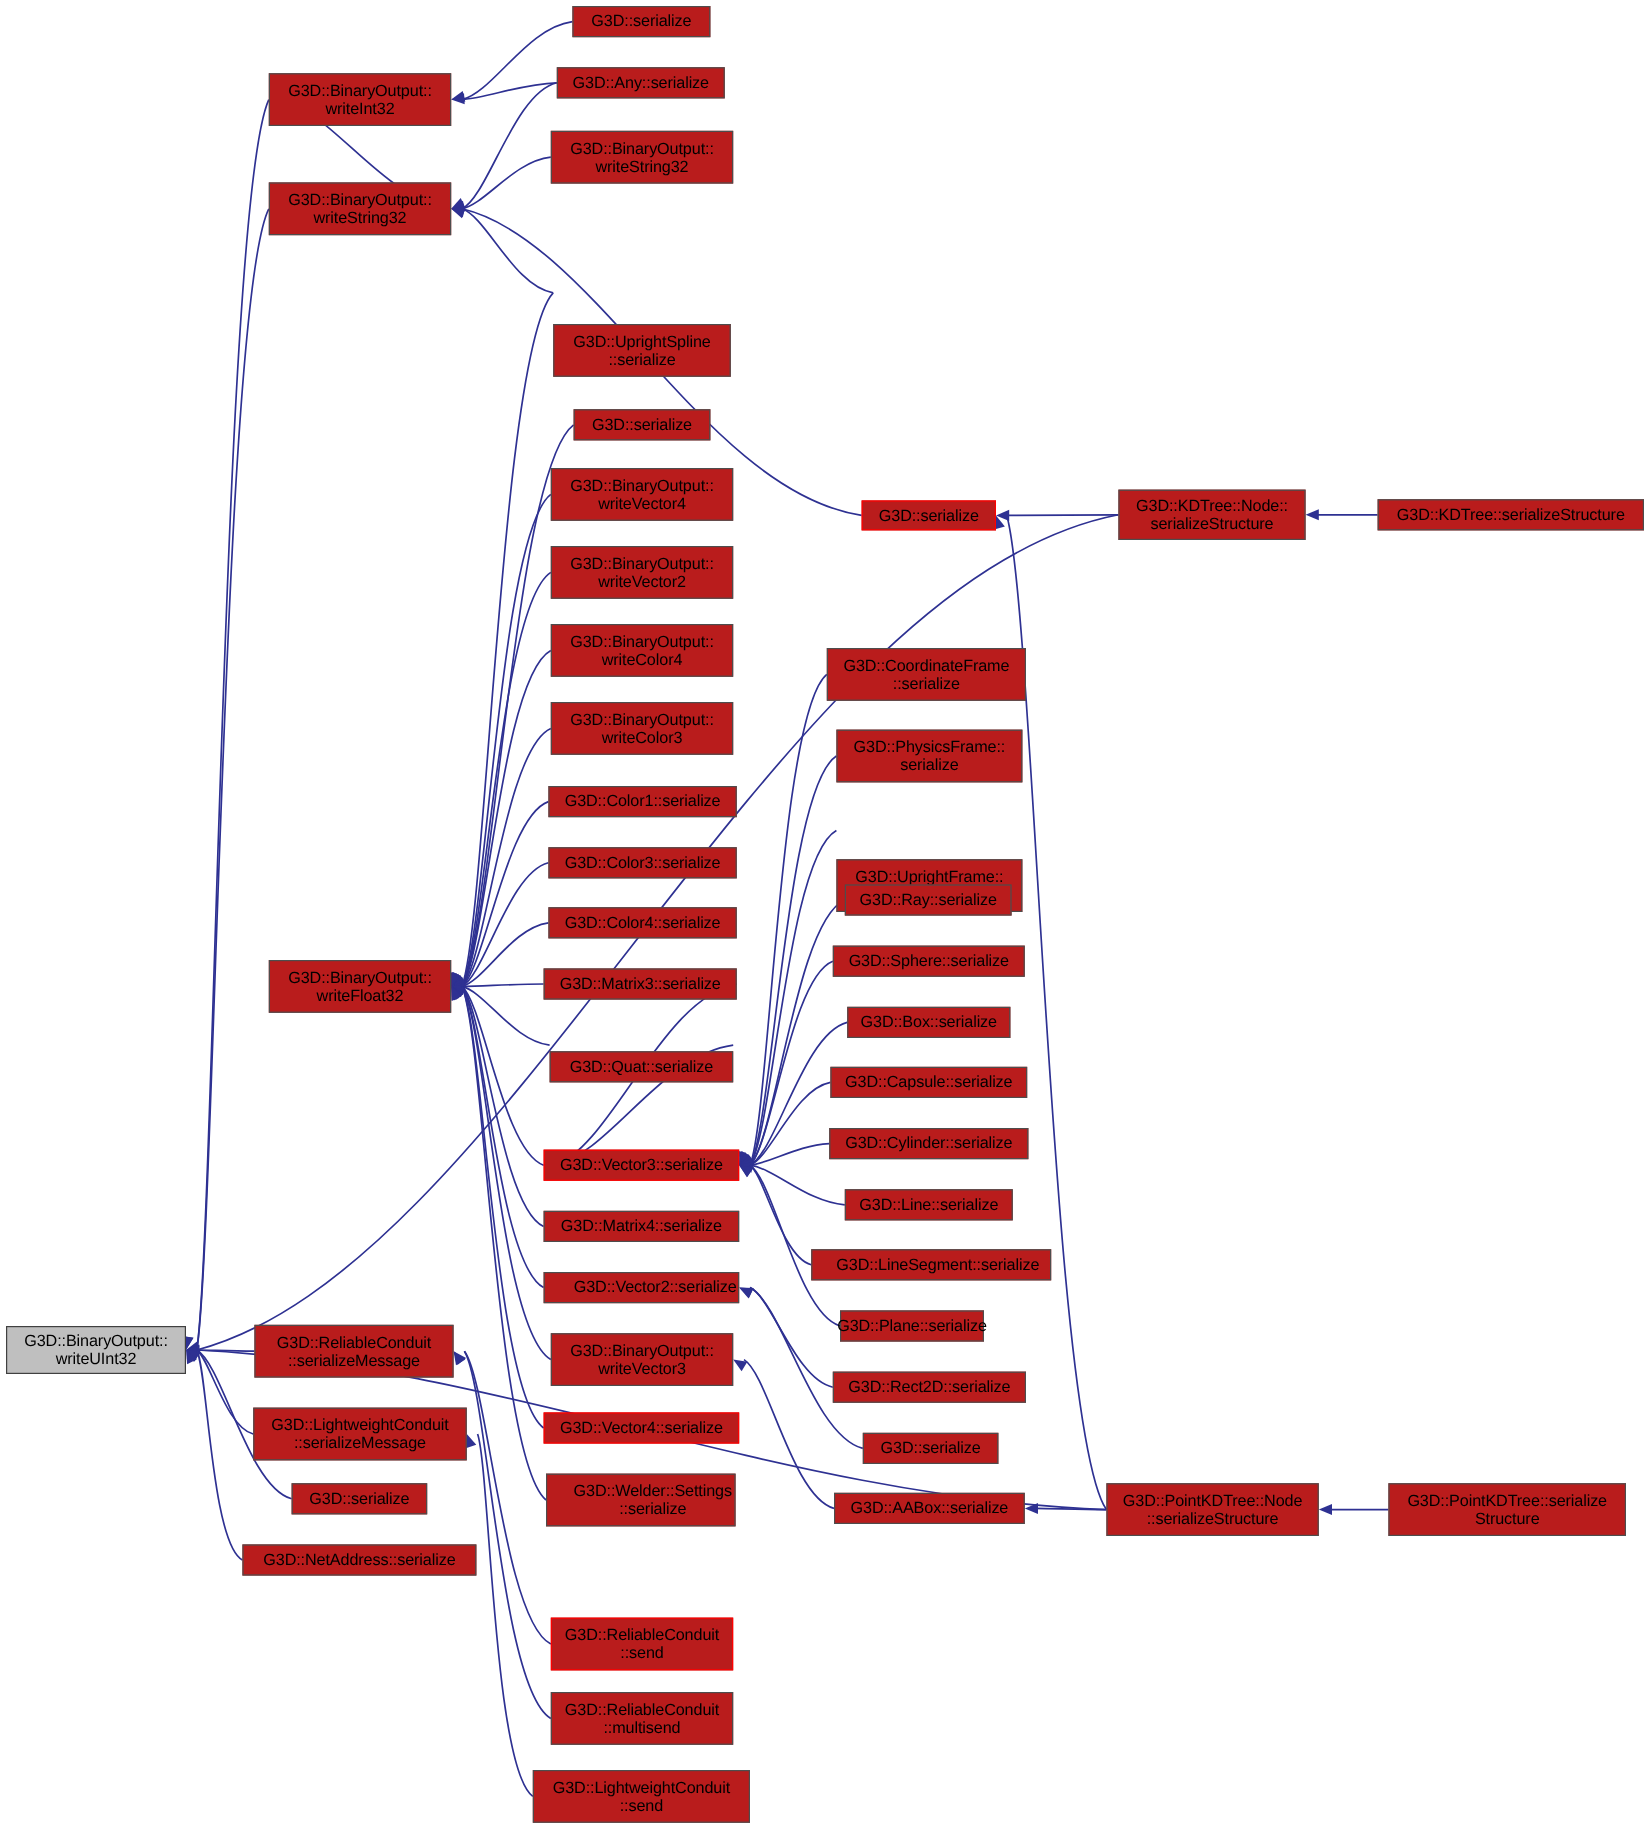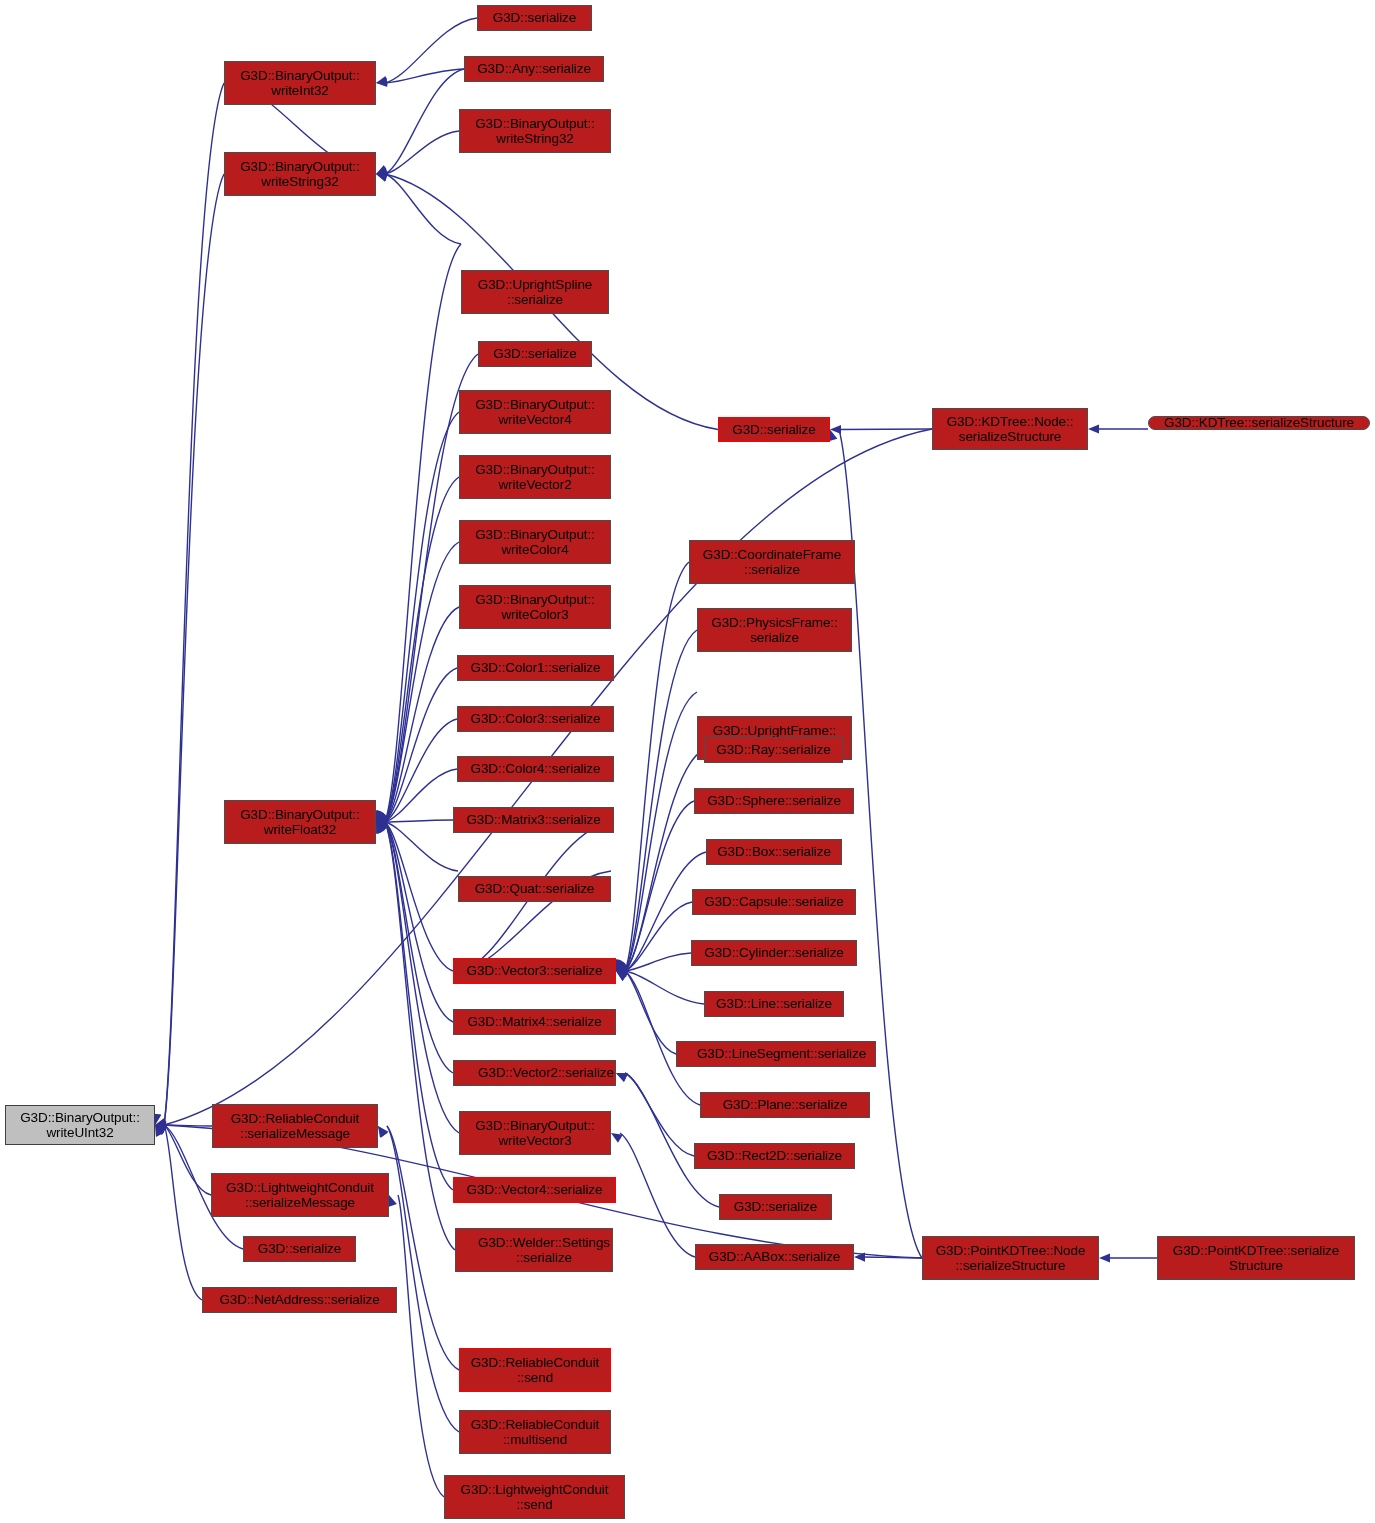--- a/index.html
+++ b/index.html
@@ -211,21 +211,21 @@
 serialize</div>
       <div class="node-box" style="left: 697px; top: 670px; width: 155px; height: 44px; margin-top: 46px;">G3D::UprightFrame::
 serialize</div>
       <div class="node-box" style="left: 704px; top: 737px; width: 139px; height: 26px;">G3D::Ray::serialize</div>
       <div class="node-box" style="left: 694px; top: 788px; width: 160px; height: 26px;">G3D::Sphere::serialize</div>
       <div class="node-box" style="left: 706px; top: 839px; width: 136px; height: 26px;">G3D::Box::serialize</div>
       <div class="node-box" style="left: 692px; top: 889px; width: 164px; height: 26px;">G3D::Capsule::serialize</div>
       <div class="node-box" style="left: 691px; top: 940px; width: 166px; height: 26px;">G3D::Cylinder::serialize</div>
       <div class="node-box" style="left: 704px; top: 991px; width: 140px; height: 26px;">G3D::Line::serialize</div>
       <div class="node-box" style="left: 676px; top: 1041px; width: 200px; height: 26px; padding-left: 11px;">G3D::LineSegment::serialize</div>
-      <div class="node-box" style="left: 700px; top: 1092px; width: 170px; height: 26px;">G3D::Plane::serialize</div>
+      <div class="node-box" style="left: 700px; top: 1092px; width: 120px; height: 26px;">G3D::Plane::serialize</div>
       <div class="node-box" style="left: 694px; top: 1143px; width: 161px; height: 26px;">G3D::Rect2D::serialize</div>
       <div class="node-box" style="left: 719px; top: 1194px; width: 113px; height: 26px;">G3D::serialize</div>
       <div class="node-box" style="left: 695px; top: 1244px; width: 159px; height: 26px;">G3D::AABox::serialize</div>
       <div class="node-box highlight" style="left: 453px; top: 958px; width: 163px; height: 26px;">G3D::Vector3::serialize</div>
       <div class="node-box" style="left: 453px; top: 1009px; width: 163px; height: 26px;">G3D::Matrix4::serialize</div>
       <div class="node-box" style="left: 453px; top: 1060px; width: 163px; height: 26px; padding-left: 23px;">G3D::Vector2::serialize</div>
       <div class="node-box" style="left: 459px; top: 1111px; width: 152px; height: 44px;">G3D::BinaryOutput::
 writeVector3</div>
       <div class="node-box highlight" style="left: 453px; top: 1177px; width: 163px; height: 26px;">G3D::Vector4::serialize</div>
       <div class="node-box" style="left: 455px; top: 1228px; width: 158px; height: 44px; padding-left: 20px;">G3D::Welder::Settings
@@ -240,19 +240,19 @@
 writeUInt32</div>
       <div class="node-box" style="left: 212px; top: 1104px; width: 166px; height: 44px;">G3D::ReliableConduit
 ::serializeMessage</div>
       <div class="node-box" style="left: 211px; top: 1173px; width: 178px; height: 44px;">G3D::LightweightConduit
 ::serializeMessage</div>
       <div class="node-box" style="left: 243px; top: 1236px; width: 113px; height: 26px;">G3D::serialize</div>
       <div class="node-box" style="left: 202px; top: 1287px; width: 195px; height: 26px;">G3D::NetAddress::serialize</div>
       <div class="node-box highlight" style="left: 718px; top: 417px; width: 112px; height: 25px;">G3D::serialize</div>
       <div class="node-box" style="left: 932px; top: 408px; width: 156px; height: 42px;">G3D::KDTree::Node::
 serializeStructure</div>
-      <div class="node-box" style="left: 1148px; top: 416px; width: 222px; height: 14px; border-radius: 11px;">G3D::KDTree::serializeStructure</div>
+      <div class="node-box" style="left: 1148px; top: 416px; width: 222px; height: 26px;">G3D::KDTree::serializeStructure</div>
       <div class="node-box" style="left: 922px; top: 1236px; width: 177px; height: 44px;">G3D::PointKDTree::Node
 ::serializeStructure</div>
       <div class="node-box" style="left: 1157px; top: 1236px; width: 198px; height: 44px;">G3D::PointKDTree::serialize
 Structure</div>
     </div>
 </div>
 
 </body></html>

